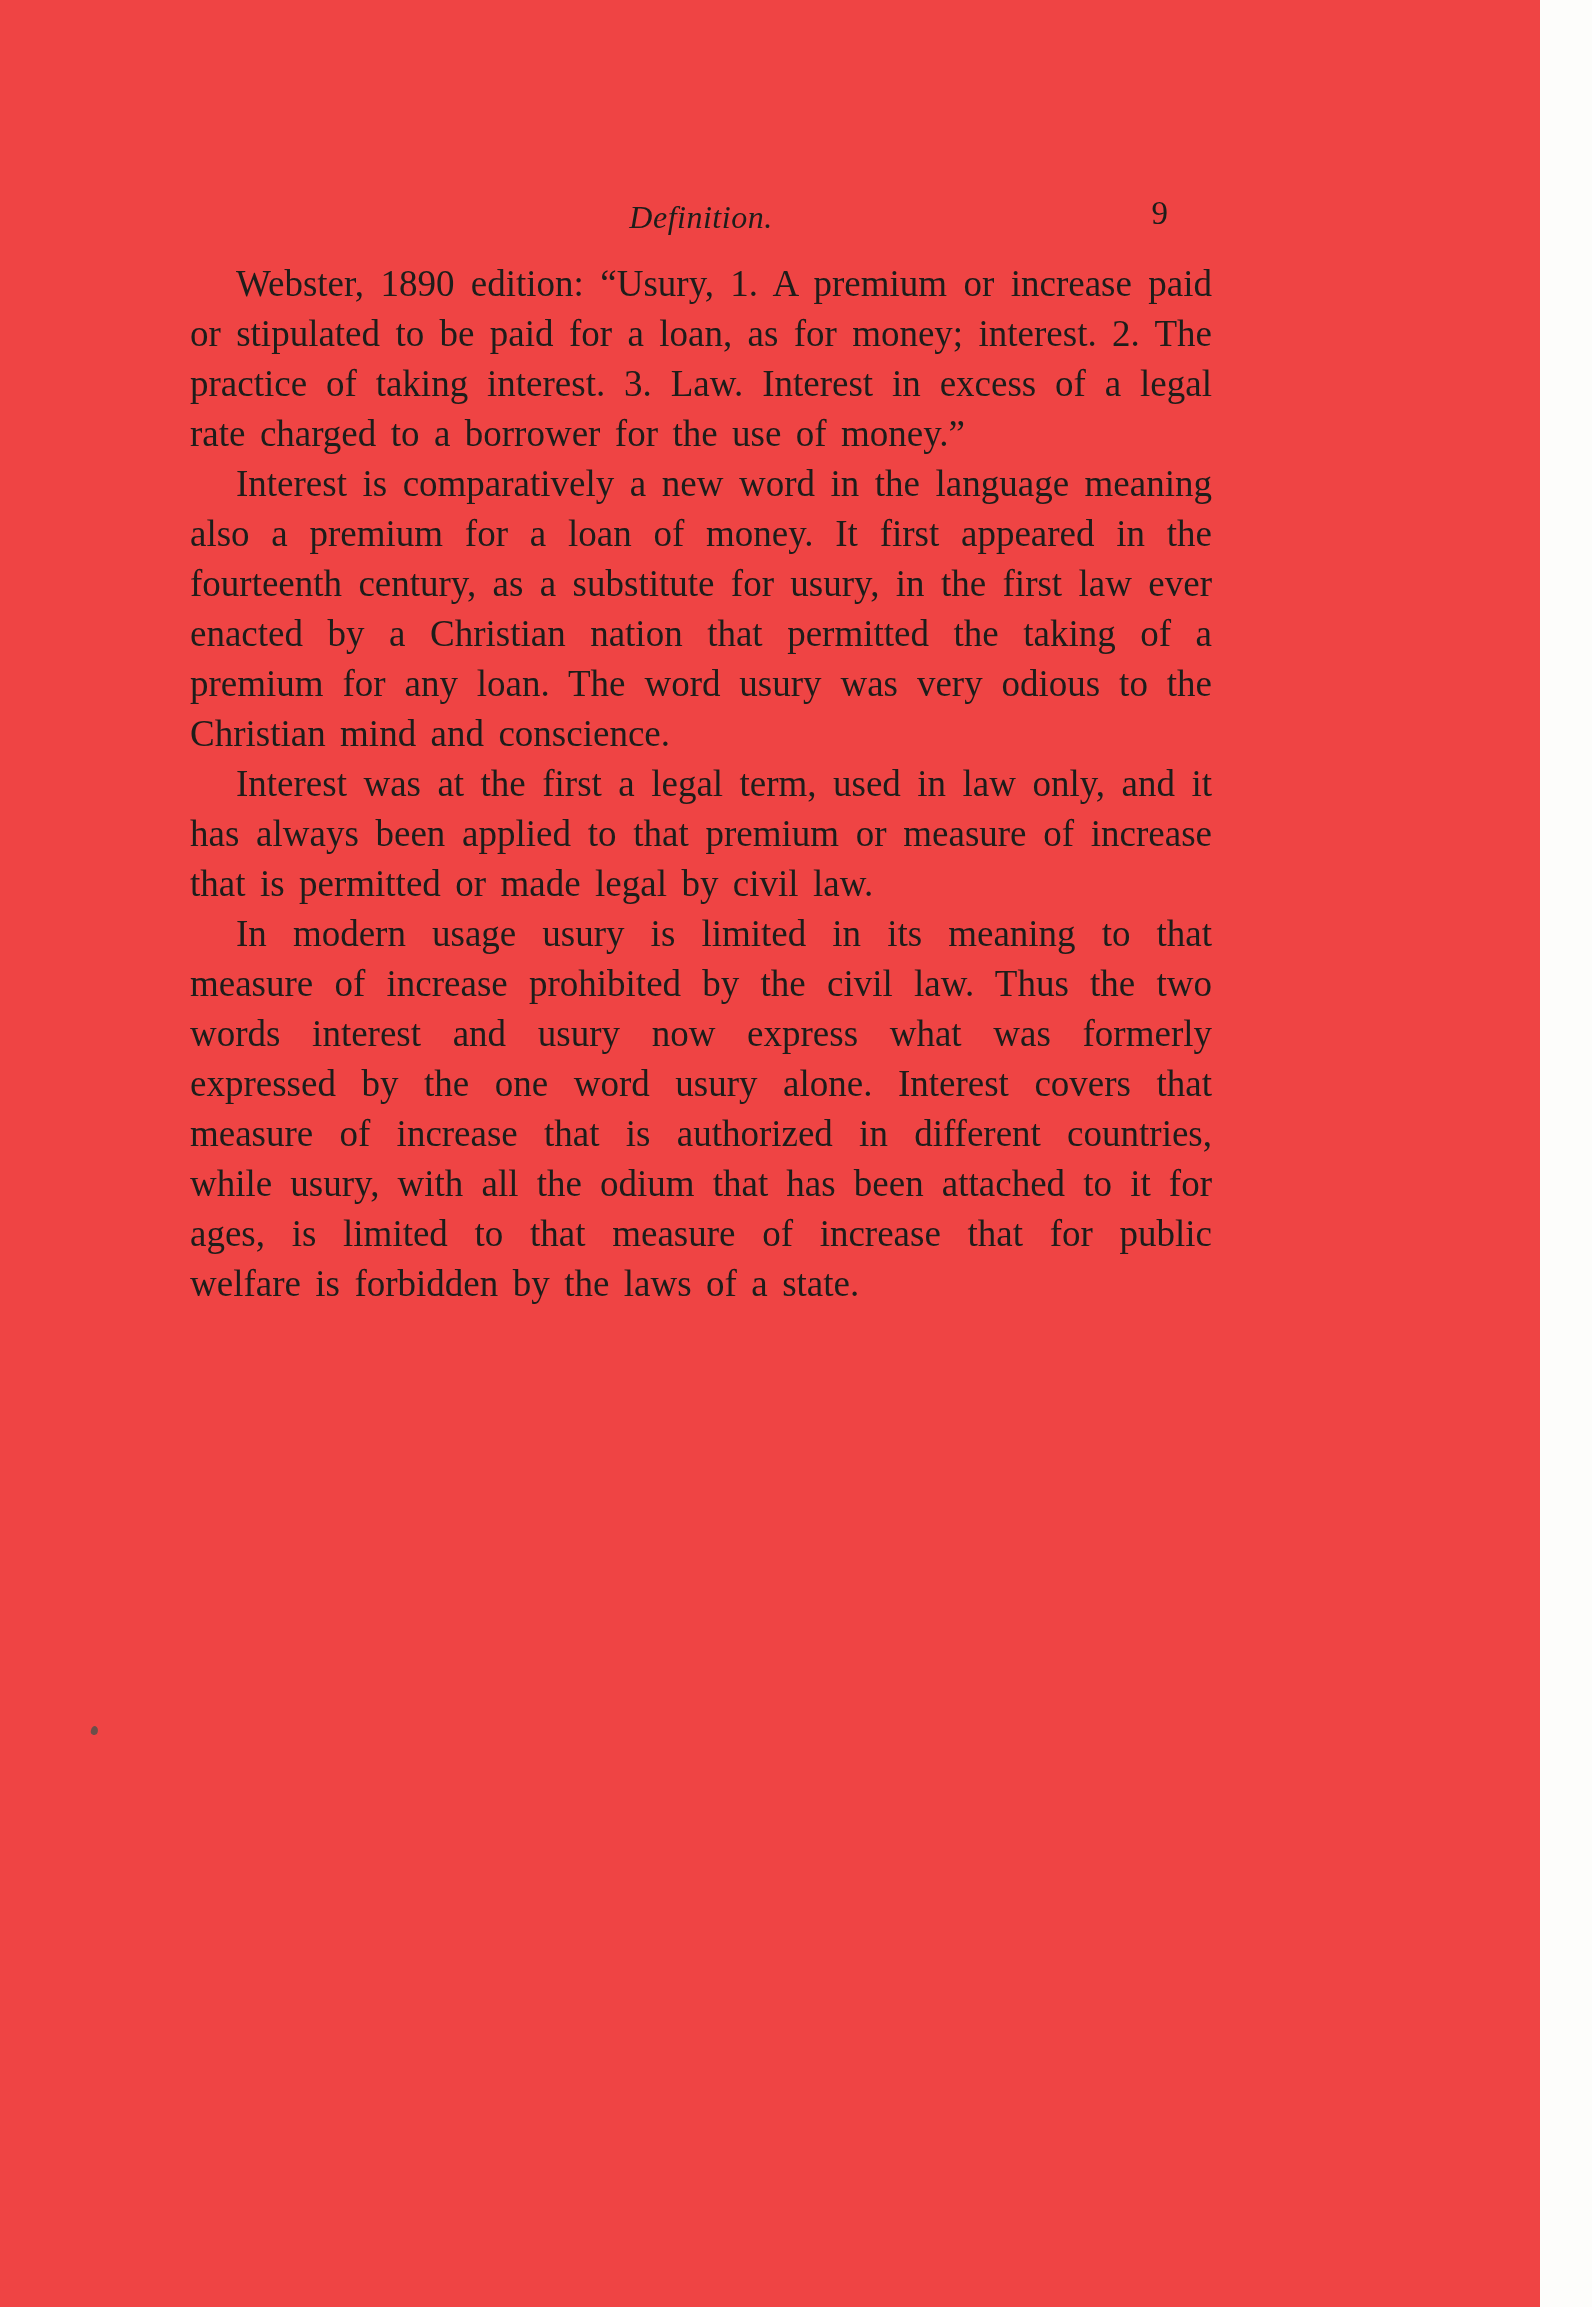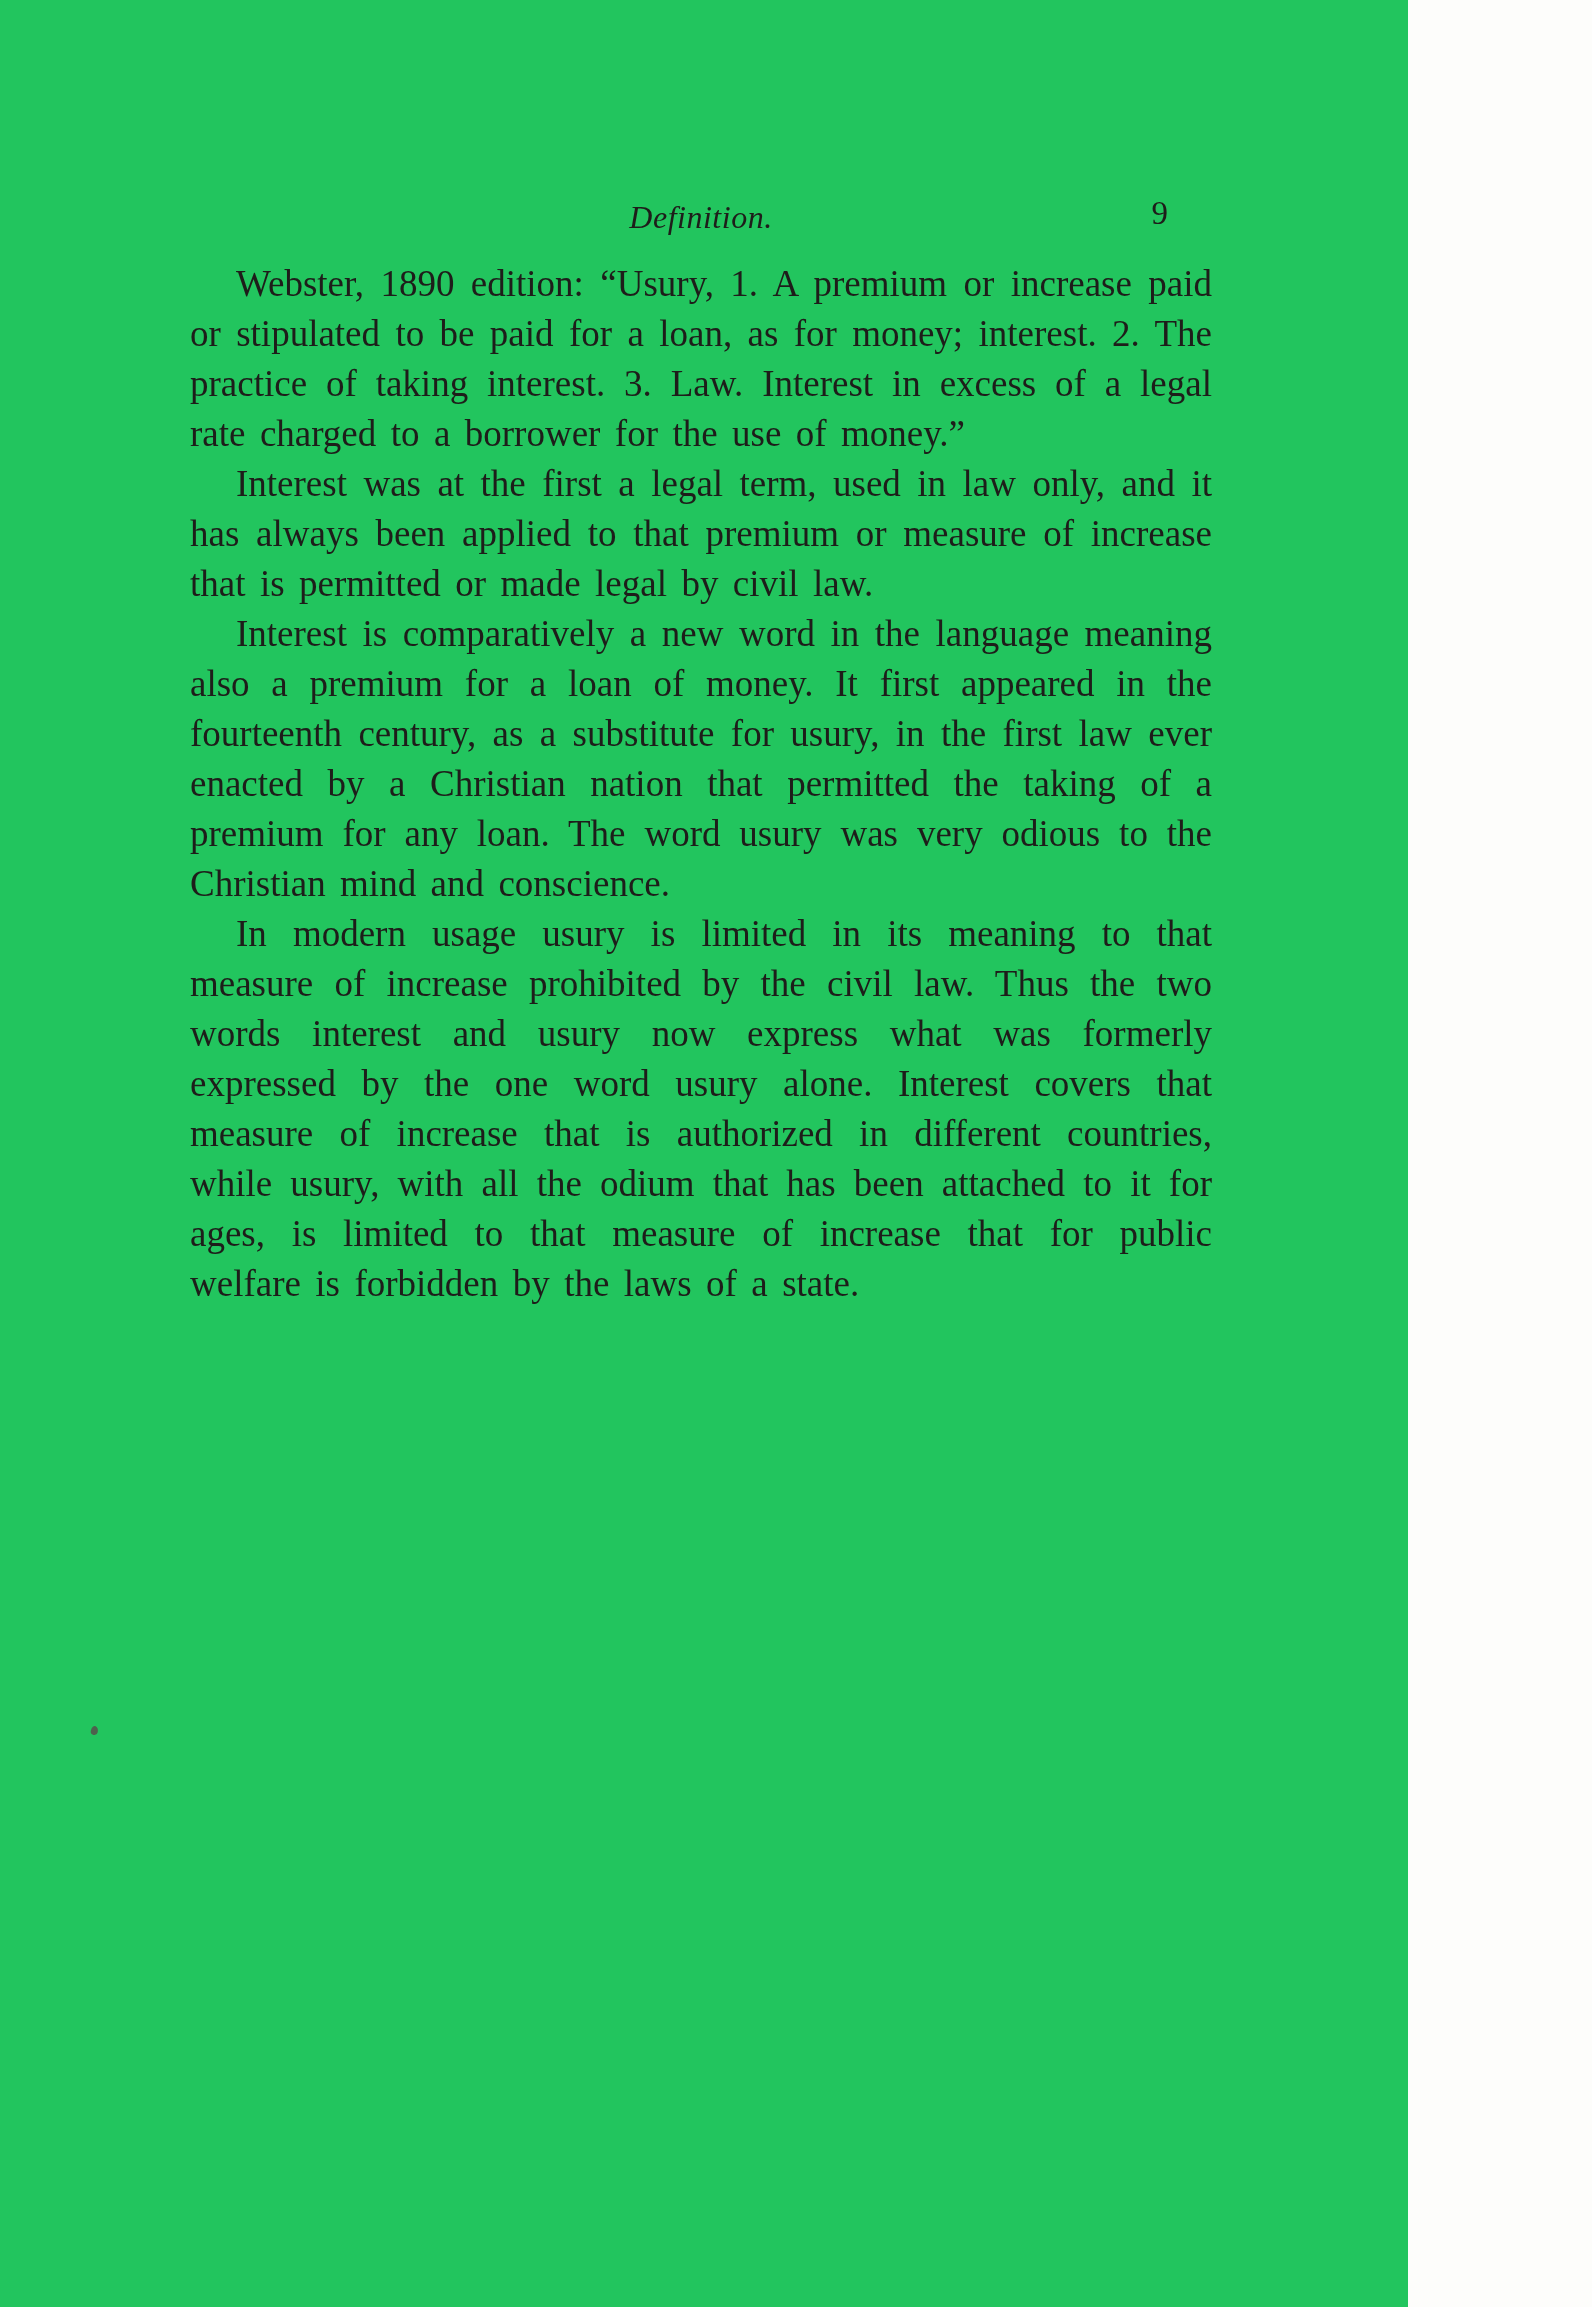--- a/index.html
+++ b/index.html
@@ -9,23 +9,23 @@
   body {
     width: 1592px;
     height: 2308px;
     background: #fdfdfb;
     font-family: "Liberation Serif", "DejaVu Serif", serif;
     color: #1e1d1a;
     overflow: hidden;
   }
   .page {
     position: relative;
-    width: 1408px;
+    width: 1540px;
     height: 2308px;
-    background: #22c55e;
+    background: #ef4444;
   }
   .page-header {
     position: absolute;
     top: 199px;
     left: 190px;
     width: 1022px;
     height: 50px;
   }
   .chapter-title {
     display: block;
@@ -73,21 +73,21 @@
 
 <div class="page">
 
   <div class="page-header">
     <span class="chapter-title">Definition.</span>
     <span class="page-number">9</span>
   </div>
 
   <div class="text-block">
     <p>Webster, 1890 edition: “Usury, 1. A premium or increase paid or stipulated to be paid for a loan, as for money; interest. 2. The practice of taking interest. 3. Law. Interest in excess of a legal rate charged to a borrower for the use of money.”</p>
+    <p>Interest is comparatively a new word in the language meaning also a premium for a loan of money. It first appeared in the fourteenth century, as a substitute for usury, in the first law ever enacted by a Christian nation that permitted the taking of a premium for any loan. The word usury was very odious to the Christian mind and conscience.</p>
     <p>Interest was at the first a legal term, used in law only, and it has always been applied to that premium or measure of increase that is permitted or made legal by civil law.</p>
-    <p>Interest is comparatively a new word in the language meaning also a premium for a loan of money. It first appeared in the fourteenth century, as a substitute for usury, in the first law ever enacted by a Christian nation that permitted the taking of a premium for any loan. The word usury was very odious to the Christian mind and conscience.</p>
     <p>In modern usage usury is limited in its meaning to that measure of increase prohibited by the civil law. Thus the two words interest and usury now express what was formerly expressed by the one word usury alone. Interest covers that measure of increase that is authorized in different countries, while usury, with all the odium that has been attached to it for ages, is limited to that measure of increase that for public welfare is forbidden by the laws of a state.</p>
   </div>
 
   <span class="margin-mark"></span>
 
 </div>
 
 
 </body></html>

